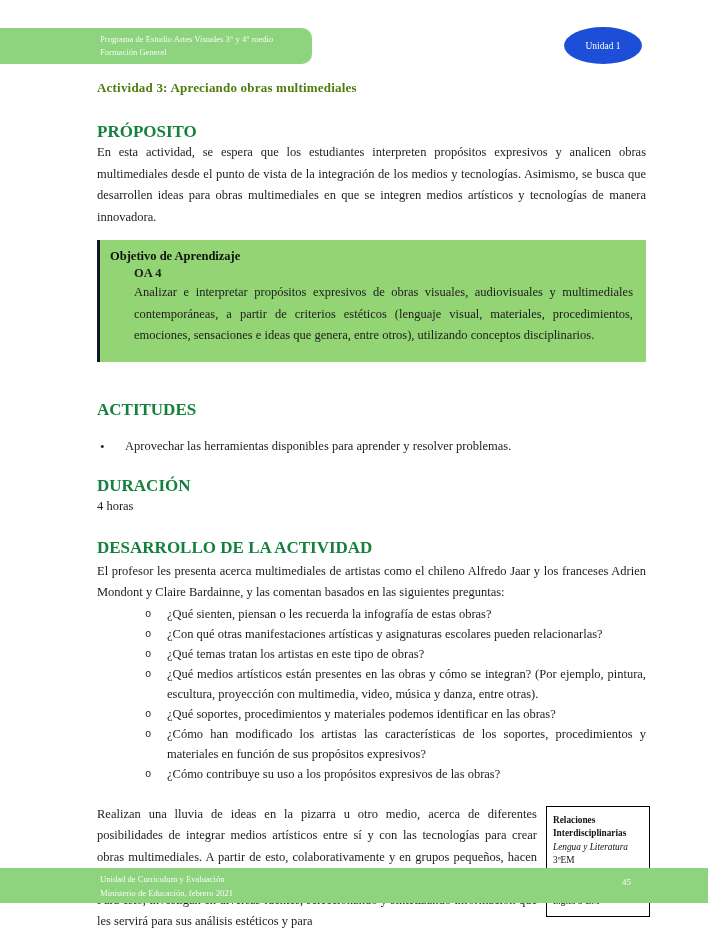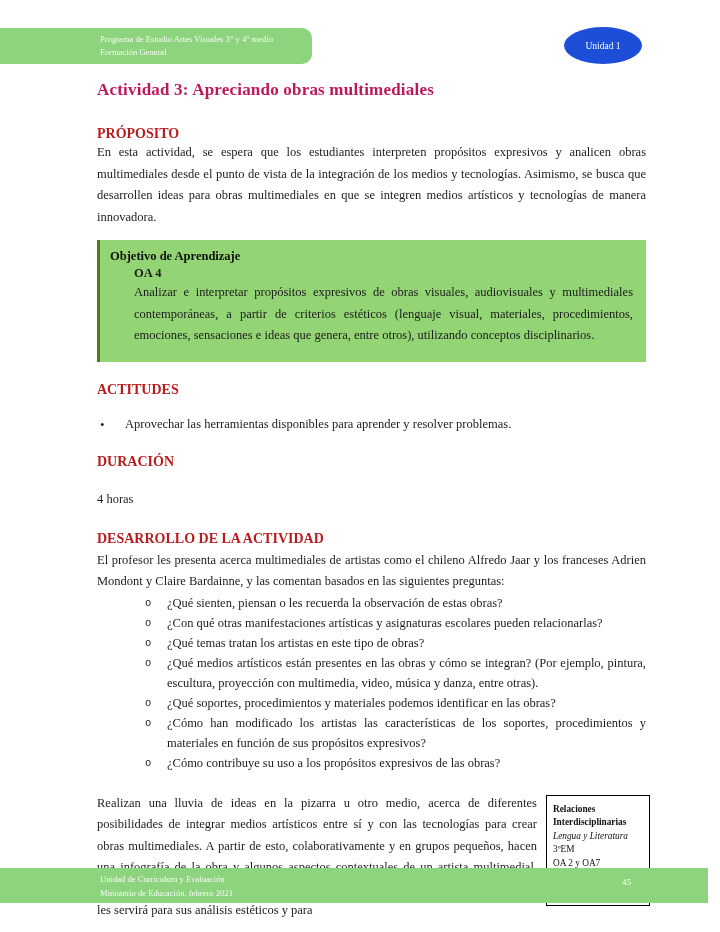--- a/index.html
+++ b/index.html
@@ -17,39 +17,39 @@
     padding:5px 0 0 100px;
   }
   .unit-badge {
     position:absolute; left:564px; top:27px; width:78px; height:37px;
     background:#1d4ed8; border-radius:50%;
     color:#ffffff; font-size:9.5px;
     display:flex; align-items:center; justify-content:center;
   }
   
   .content { position:absolute; left:97px; top:80px; width:549px; }
-  .doc-title { color:#be185d; font-size:17px; font-weight:bold; letter-spacing:.2px; }
-  .h-sec { font-size:14px; font-weight:bold; color:#b91c1c; }
-  .body-p { font-size:12.5px; line-height:21.5px; text-align:justify; color:#1c1c1c;margin-top:19px; }
+  .doc-title { color:#4d7c0f; font-size:13px; font-weight:bold; letter-spacing:.2px; }
+  .h-sec { font-size:17px; font-weight:bold; color:#15803d; }
+  .body-p { font-size:12.5px; line-height:21.5px; text-align:justify; color:#1c1c1c; }
 
   .mt-title { margin-top:0; }
   .mt-proposito { margin-top:26px; }
   .mt-para { margin-top:0px; }
 
   
   .oa-box {
-    margin-top:12px; background:#93d574; border-left:3px solid #4d7c0f;
+    margin-top:12px; background:#93d574; border-left:3px solid #0f172a;
     padding:9px 13px 15px 10px; width:549px;
   }
   .oa-heading { font-size:12.5px; font-weight:bold; color:#101010; }
   .oa-inner { padding-left:24px; }
   .oa-code { font-size:12.5px; font-weight:bold; margin-top:2px; }
   .oa-body { font-size:12.5px; line-height:21.5px; text-align:justify; margin-top:1px; }
 
-  .mt-actitudes { margin-top:20px; }
+  .mt-actitudes { margin-top:38px; }
   ul.disc-list { list-style:none; margin-top:16px; }
   ul.disc-list li {
     position:relative; padding-left:28px;
     font-size:12.5px; line-height:21.5px; text-align:justify;
   }
   ul.disc-list li::before {
     content:"\2022"; position:absolute; left:3px; top:0; font-size:13px;
   }
 
   .mt-duracion { margin-top:19px; }
@@ -121,21 +121,21 @@
       <li>Aprovechar las herramientas disponibles para aprender y resolver problemas.</li>
     </ul>
 
     <h2 class="h-sec mt-duracion">DURACIÓN</h2>
     <p class="body-p">4 horas</p>
 
     <h2 class="h-sec mt-desarrollo">DESARROLLO DE LA ACTIVIDAD</h2>
     <p class="body-p mt-intro">El profesor les presenta acerca multimediales de artistas como el chileno Alfredo Jaar y los franceses Adrien Mondont y Claire Bardainne, y las comentan basados en las siguientes preguntas:</p>
 
     <ul class="circle-list">
-      <li>¿Qué sienten, piensan o les recuerda la observación de estas obras?</li>
+      <li>¿Qué sienten, piensan o les recuerda la infografía de estas obras?</li>
       <li>¿Con qué otras manifestaciones artísticas y asignaturas escolares pueden relacionarlas?</li>
       <li>¿Qué temas tratan los artistas en este tipo de obras?</li>
       <li>¿Qué medios artísticos están presentes en las obras y cómo se integran? (Por ejemplo, pintura, escultura, proyección con multimedia, video, música y danza, entre otras).</li>
       <li>¿Qué soportes, procedimientos y materiales podemos identificar en las obras?</li>
       <li>¿Cómo han modificado los artistas las características de los soportes, procedimientos y materiales en función de sus propósitos expresivos?</li>
       <li>¿Cómo contribuye su uso a los propósitos expresivos de las obras?</li>
     </ul>
 
     <div class="para-with-box">
       <aside class="relbox">

